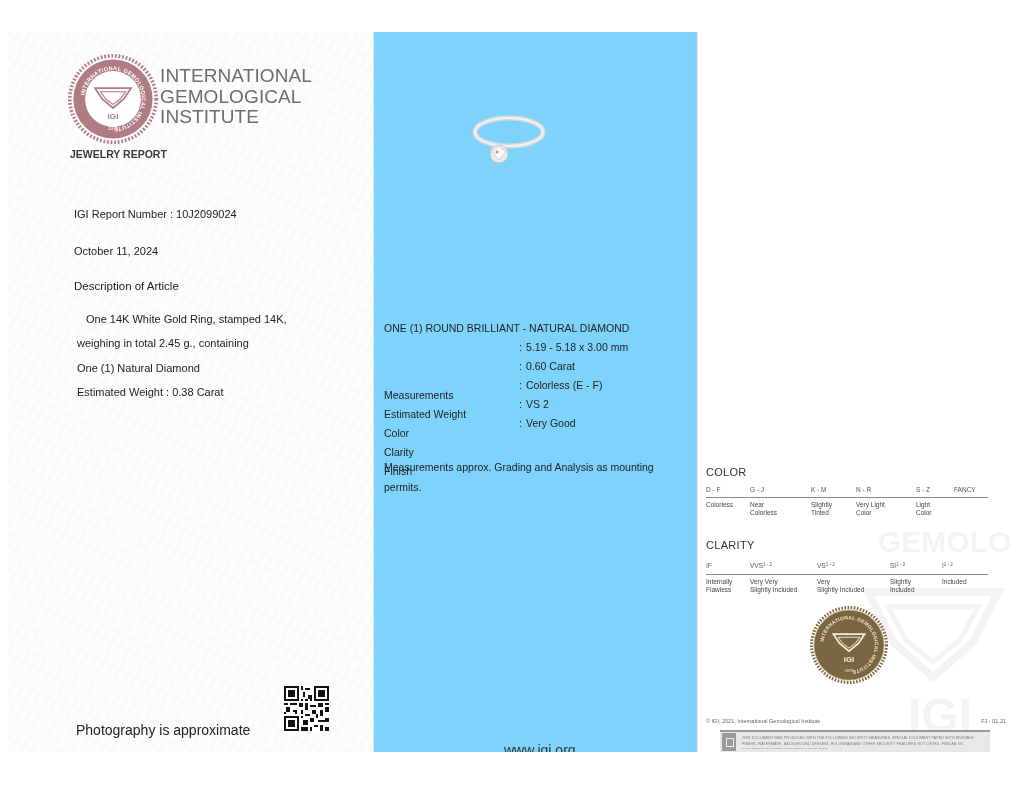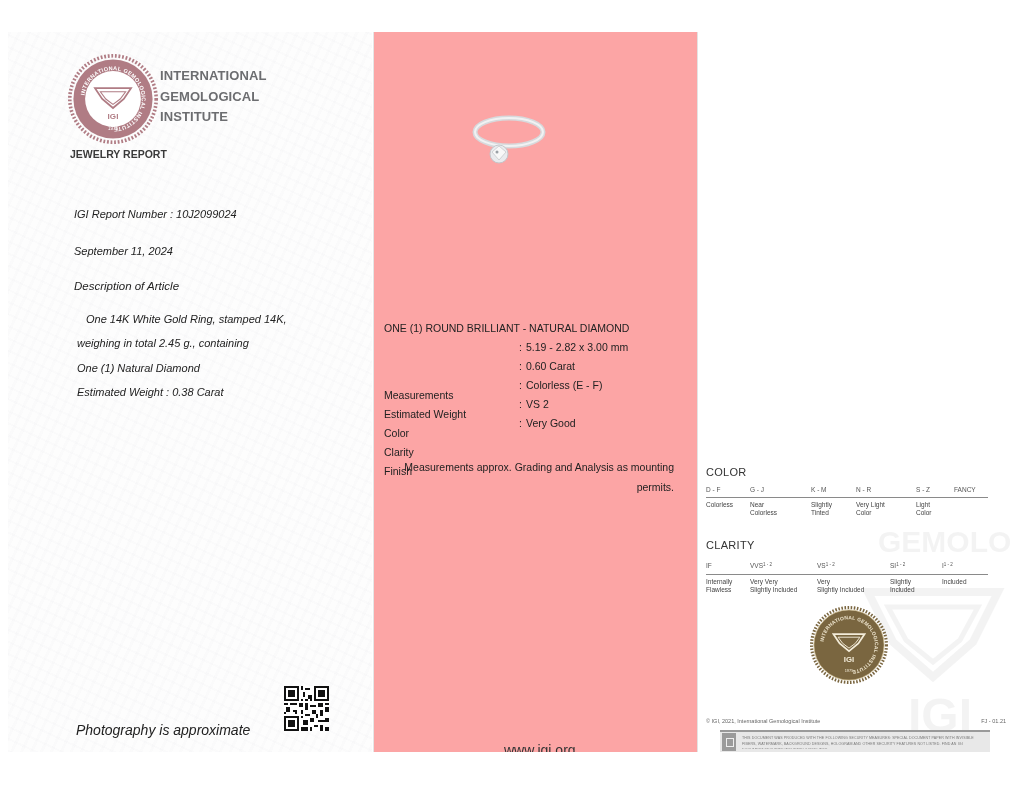--- a/index.html
+++ b/index.html
@@ -7,30 +7,30 @@
     body { position: relative; font-family: "Liberation Sans", sans-serif; color: #1e1e1e; }
 
     .page { position: absolute; left: 0; top: 0; width: 1016px; height: 752px; }
 
     .panel { position: absolute; top: 32px; height: 720px; }
     .panel-left { left: 8px; width: 364px;
       background:
         repeating-linear-gradient(115deg, rgba(200,200,210,0.05) 0 3px, rgba(255,255,255,0) 3px 9px),
         repeating-linear-gradient(25deg, rgba(200,200,210,0.05) 0 2px, rgba(255,255,255,0) 2px 11px),
         #fdfdfd; }
-    .panel-mid { left: 373px; width: 324px; background: #fca5a5; border-left: 1px solid #e6e6e6; text-align: right; }
+    .panel-mid { left: 373px; width: 324px; background: #7dd3fc; border-left: 1px solid #e6e6e6; }
     .panel-right { left: 697px; width: 319px; background: #ffffff; border-left: 1px solid #e3e3e3; }
 
     
     .seal { position: absolute; left: 60px; top: 22px; width: 90px; height: 90px; }
-    .org-name { position: absolute; left: 152px; top: 34px; font-weight: bold; font-size: 13px;
+    .org-name { position: absolute; left: 152px; top: 34px; font-weight: normal; font-size: 19px;
       line-height: 20.5px; color: #6c6d70; letter-spacing: 0.1px; }
     .report-type { position: absolute; left: 62px; top: 116px; font-weight: bold; font-size: 10.5px; color: #3a3a3a; }
 
-    .lbl { position: absolute; font-size: 11px; color: #222; white-space: nowrap; font-style: italic; }
+    .lbl { position: absolute; font-size: 11px; color: #222; white-space: nowrap; }
 
     .qr { position: absolute; left: 276px; top: 654px; width: 45px; height: 45px; }
 
     
     .ring { position: absolute; left: 90px; top: 78px; width: 90px; height: 72px; }
     .spec-head { position: absolute; left: 10px; top: 290px; font-size: 10.5px; color: #222; }
     .spec-row { position: absolute; left: 10px; width: 300px; height: 16px; font-size: 10.5px; color: #222; }
     .spec-row .k { position: absolute; left: 0; top: 0; margin-top: 48px; }
     .spec-row .sep { position: absolute; left: 135px; top: 0; }
     .spec-row .v { position: absolute; left: 142px; top: 0; }
@@ -85,21 +85,21 @@
 
     <div class="org-name">
       <div>INTERNATIONAL</div>
       <div>GEMOLOGICAL</div>
       <div>INSTITUTE</div>
     </div>
 
     <div class="report-type">JEWELRY REPORT</div>
 
     <div class="lbl" style="left:66px; top:176px;">IGI Report Number : 10J2099024</div>
-    <div class="lbl" style="left:66px; top:213px;">September 11, 2024</div>
+    <div class="lbl" style="left:66px; top:213px;">October 11, 2024</div>
     <div class="lbl" style="left:66px; top:248px; font-size:11.5px;">Description of Article</div>
 
     <div class="lbl" style="left:78px; top:281px;">One 14K White Gold Ring, stamped 14K,</div>
     <div class="lbl" style="left:69px; top:305px;">weighing in total 2.45 g., containing</div>
     <div class="lbl" style="left:69px; top:330px;">One (1) Natural Diamond</div>
     <div class="lbl" style="left:69px; top:354px;">Estimated Weight : 0.38 Carat</div>
 
     <div class="lbl" style="left:68px; top:690px; font-size:14px;">Photography is approximate</div>
 
     <svg class="qr" viewBox="0 0 21 21" shape-rendering="crispEdges">
@@ -159,21 +159,21 @@
       <circle cx="35" cy="44" r="9" fill="#e9ebee" stroke="#c4c7cb" stroke-width="1"></circle>
       <path d="M28 42 L35 36 L42 42 L35 50 Z" fill="#f8f8f8" stroke="#b9bcc0" stroke-width="0.6"></path>
       <circle cx="33" cy="42" r="1.5" fill="#9aa0a6"></circle>
     </svg>
 
     <div class="spec-head">ONE (1) ROUND BRILLIANT - NATURAL DIAMOND</div>
 
     <div class="spec-row" style="top:309px;">
       <span class="k">Measurements</span>
       <span class="sep">:</span>
-      <span class="v">5.19 - 2.82 x 3.00 mm</span>
+      <span class="v">5.19 - 5.18 x 3.00 mm</span>
     </div>
     <div class="spec-row" style="top:328px;">
       <span class="k">Estimated Weight</span>
       <span class="sep">:</span>
       <span class="v">0.60 Carat</span>
     </div>
     <div class="spec-row" style="top:347px;">
       <span class="k">Color</span>
       <span class="sep">:</span>
       <span class="v">Colorless (E - F)</span>

